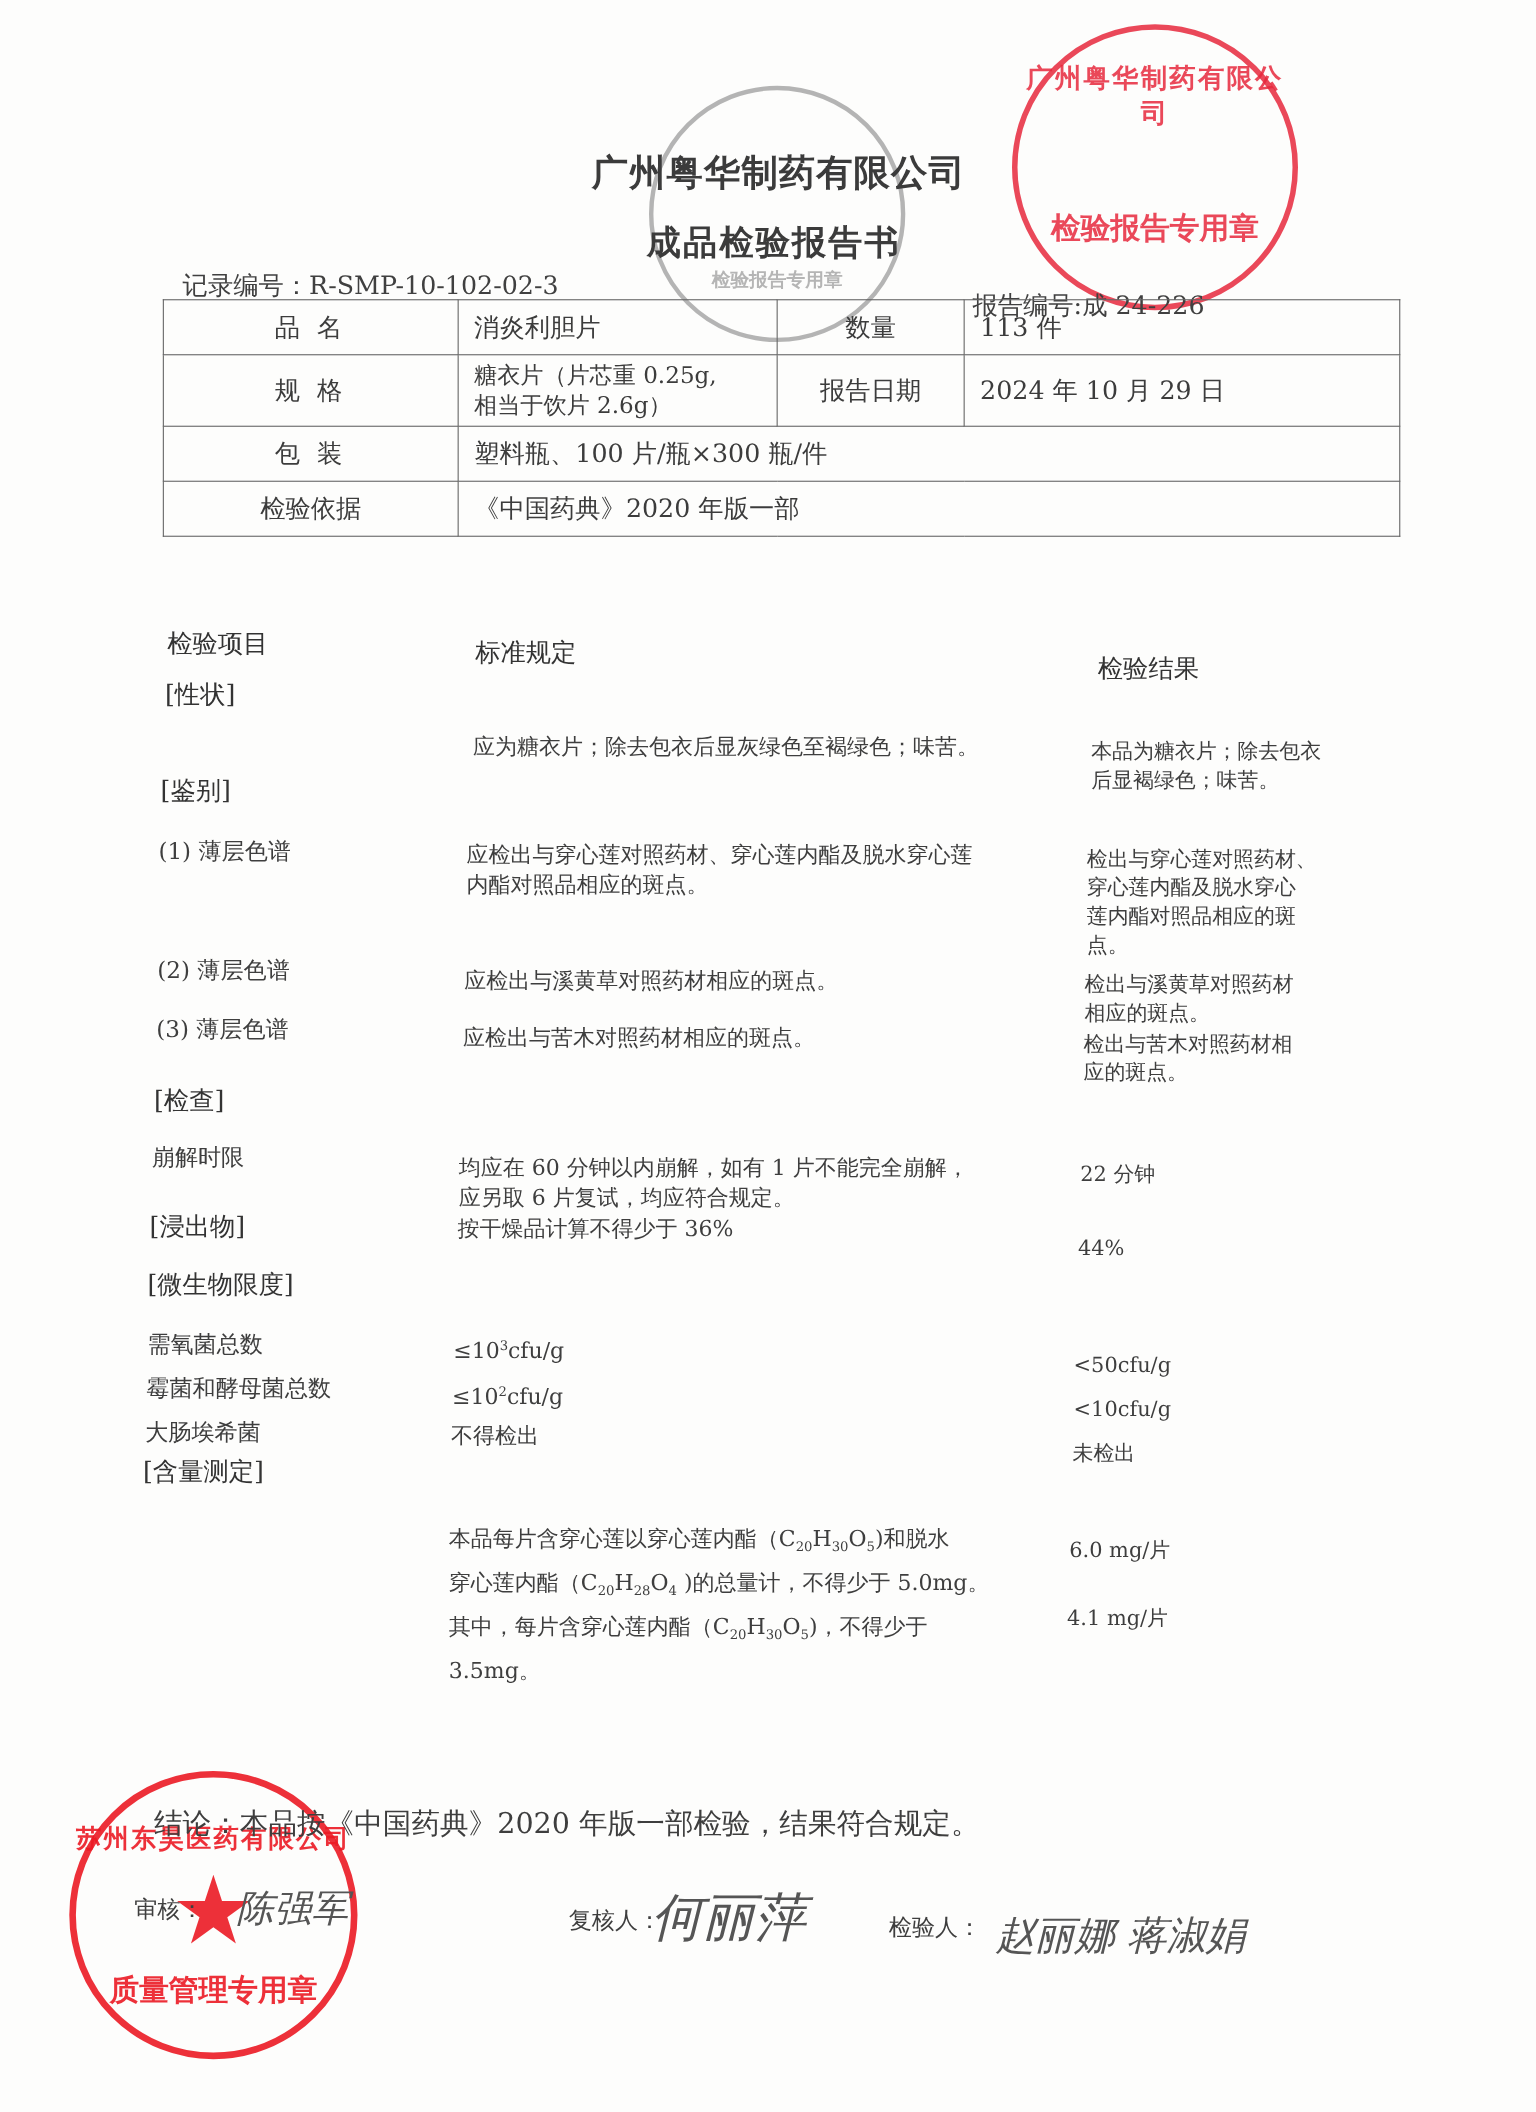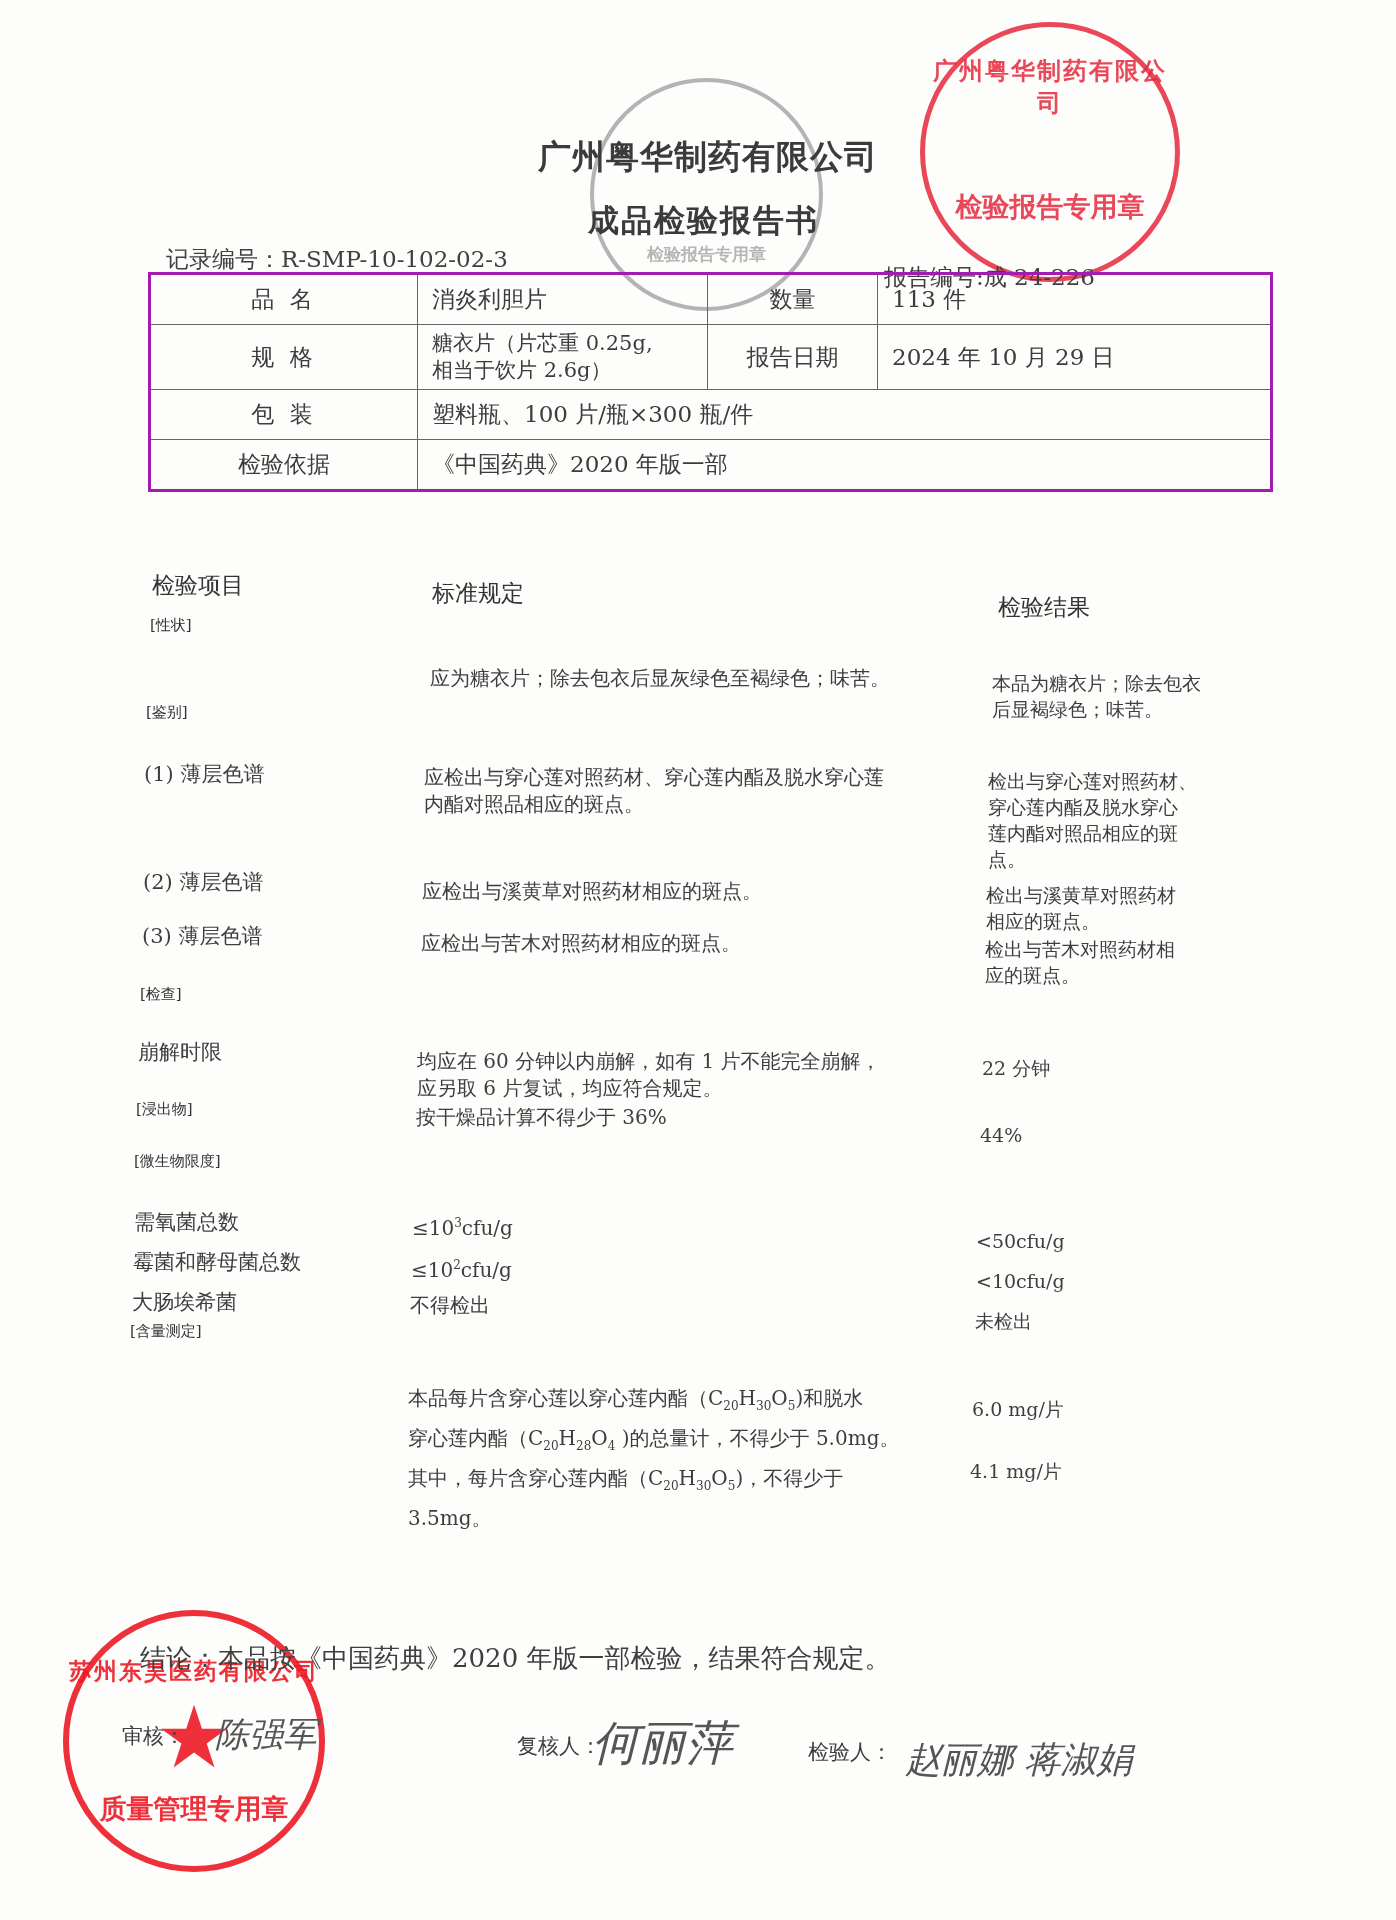--- a/index.html
+++ b/index.html
@@ -8,29 +8,29 @@
     background: #fdfdfc;
     font-family: "DejaVu Serif", "Liberation Serif", serif;
     color: #3a3a3a;
   }
   .abs { position: absolute; white-space: nowrap; }
   .title { font-size: 33px; font-weight: bold; color: #3b3b3b; letter-spacing: 1px; }
   .subtitle { font-size: 31px; font-weight: bold; color: #3b3b3b; letter-spacing: 2px; }
   .meta { font-size: 23px; color: #404040; }
   table.info {
     position: absolute; left: 148px; top: 272px; width: 1125px;
-    border-collapse: collapse; border: 3px solid #a21caf; font-size: 23px; color: #3c3c3c;
+    border-collapse: collapse; border: 1px solid #a21caf; font-size: 23px; color: #3c3c3c;
   }
   table.info td { border: 1.5px solid #666; padding: 0 14px; height: 49px; }
   table.info td.lbl { text-align: center; letter-spacing: 4px; }
   table.info td.lbl2 { text-align: center; }
   table.info tr.tall td { height: 64px; }
   .spec-lines { line-height: 27px; font-size: 21px; }
   .hd { font-size: 23px; color: #333; }
-  .sect { font-size: 15px; color: #333; }
+  .sect { font-size: 23px; color: #333; }
   .item { font-size: 21px; color: #3e3e3e; }
   .txt { font-size: 20px; color: #3e3e3e; line-height: 27px; }
   .res { font-size: 19px; color: #3e3e3e; line-height: 26px; }
   sup, sub { font-size: 12px; }
   .stamp {
     position: absolute; border-radius: 50%;
     display: flex; align-items: center; justify-content: center;
   }
   .stamp-gray { border: 4px solid rgba(120,120,120,0.55); color: rgba(110,110,110,0.5); }
   .stamp-red { border: 5px solid rgba(230,40,60,0.85); color: rgba(230,40,60,0.85); }

